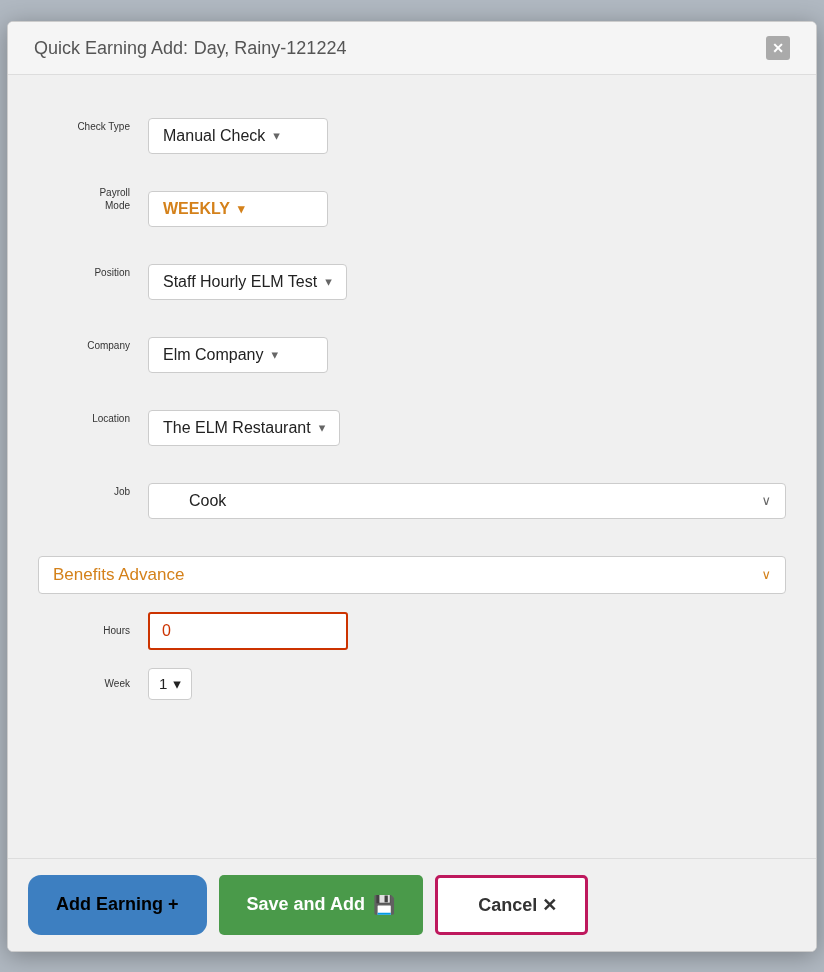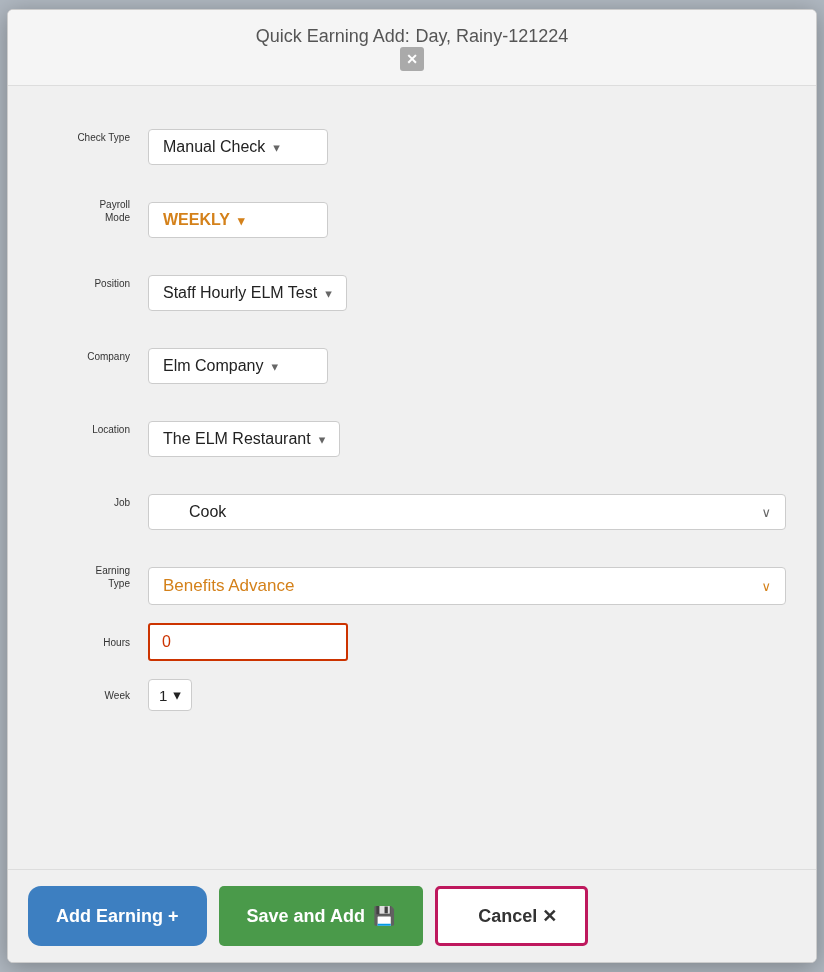--- a/index.html
+++ b/index.html
@@ -20,21 +20,20 @@
       box-shadow: 0 4px 24px rgba(0,0,0,0.3);
       overflow: hidden;
     }
     .modal-header {
       background: #f5f5f5;
       border-bottom: 1px solid #ddd;
       padding: 14px 26px;
       display: flex;
       align-items: center;
       justify-content: space-between;
-      flex-direction: column;
     }
     .modal-title {
       font-size: 20px;
       font-weight: 700;
       color: #222;
     }
     .modal-title span {
       font-weight: 400;
       font-size: 18px;
       color: #555;
@@ -142,21 +141,21 @@
       font-weight: 600;
       border: none;
       border-radius: 5px;
       cursor: pointer;
       display: inline-flex;
       align-items: center;
       gap: 8px;
     }
     .btn-blue {
       background: #3d7fc1;
-      color: #ffffff;
+      color: #000000;
       border-radius: 13px;
     }
     .btn-green {
       background: #4a9a4a;
       color: #fff;
     }
     .btn-cancel {
       background: #fff;
       color: #333;
       border: 3px solid #be185d;
@@ -235,21 +234,20 @@
       <div class="form-label">Job</div>
       <div class="form-control">
         <button class="dropdown-btn" style="width:100%; justify-content:space-between;padding-left:40px;">
           <span>Cook</span>
           <span class="chevron">∨</span>
         </button>
       </div>
     </div>
 
     <div class="form-row">
-      <div class="form-label">Earning<br>Type</div>
       <div class="form-control">
         <button class="dropdown-btn earning-type">
           <span>Benefits Advance</span>
           <span class="chevron" style="color:#d4811a;">∨</span>
         </button>
       </div>
     </div>
 
     <div class="form-row">
       <div class="form-label">Hours</div>

